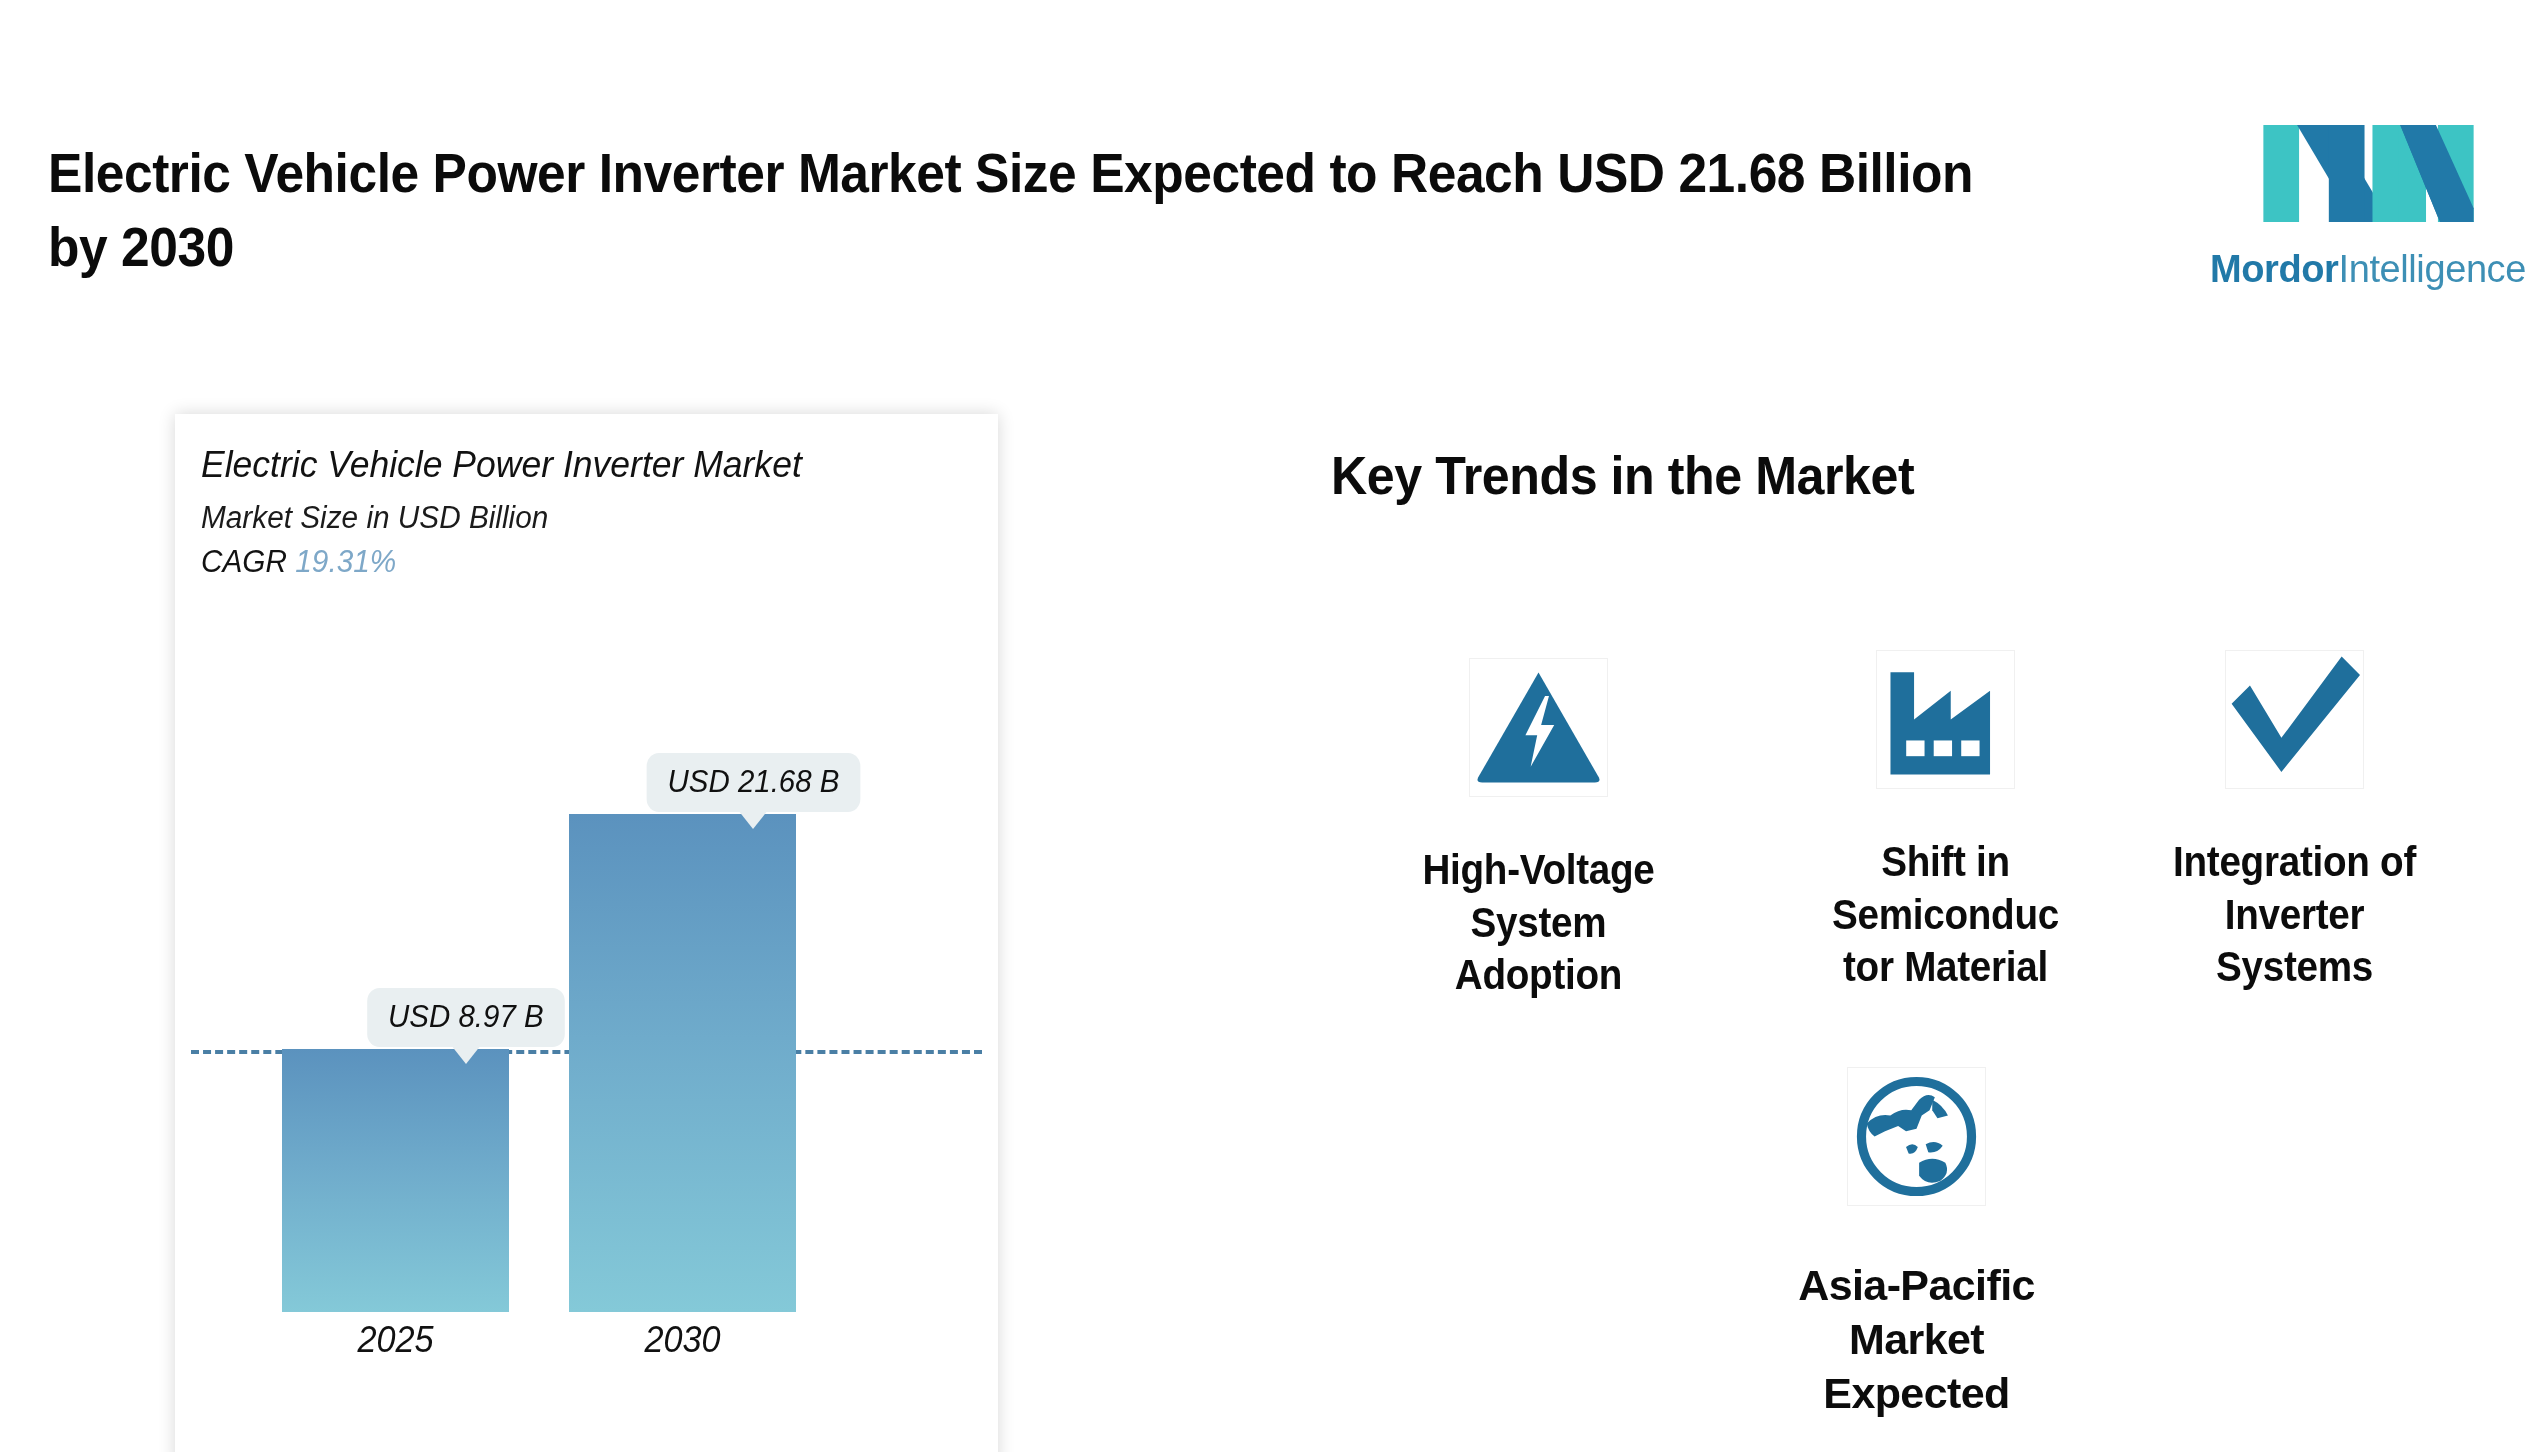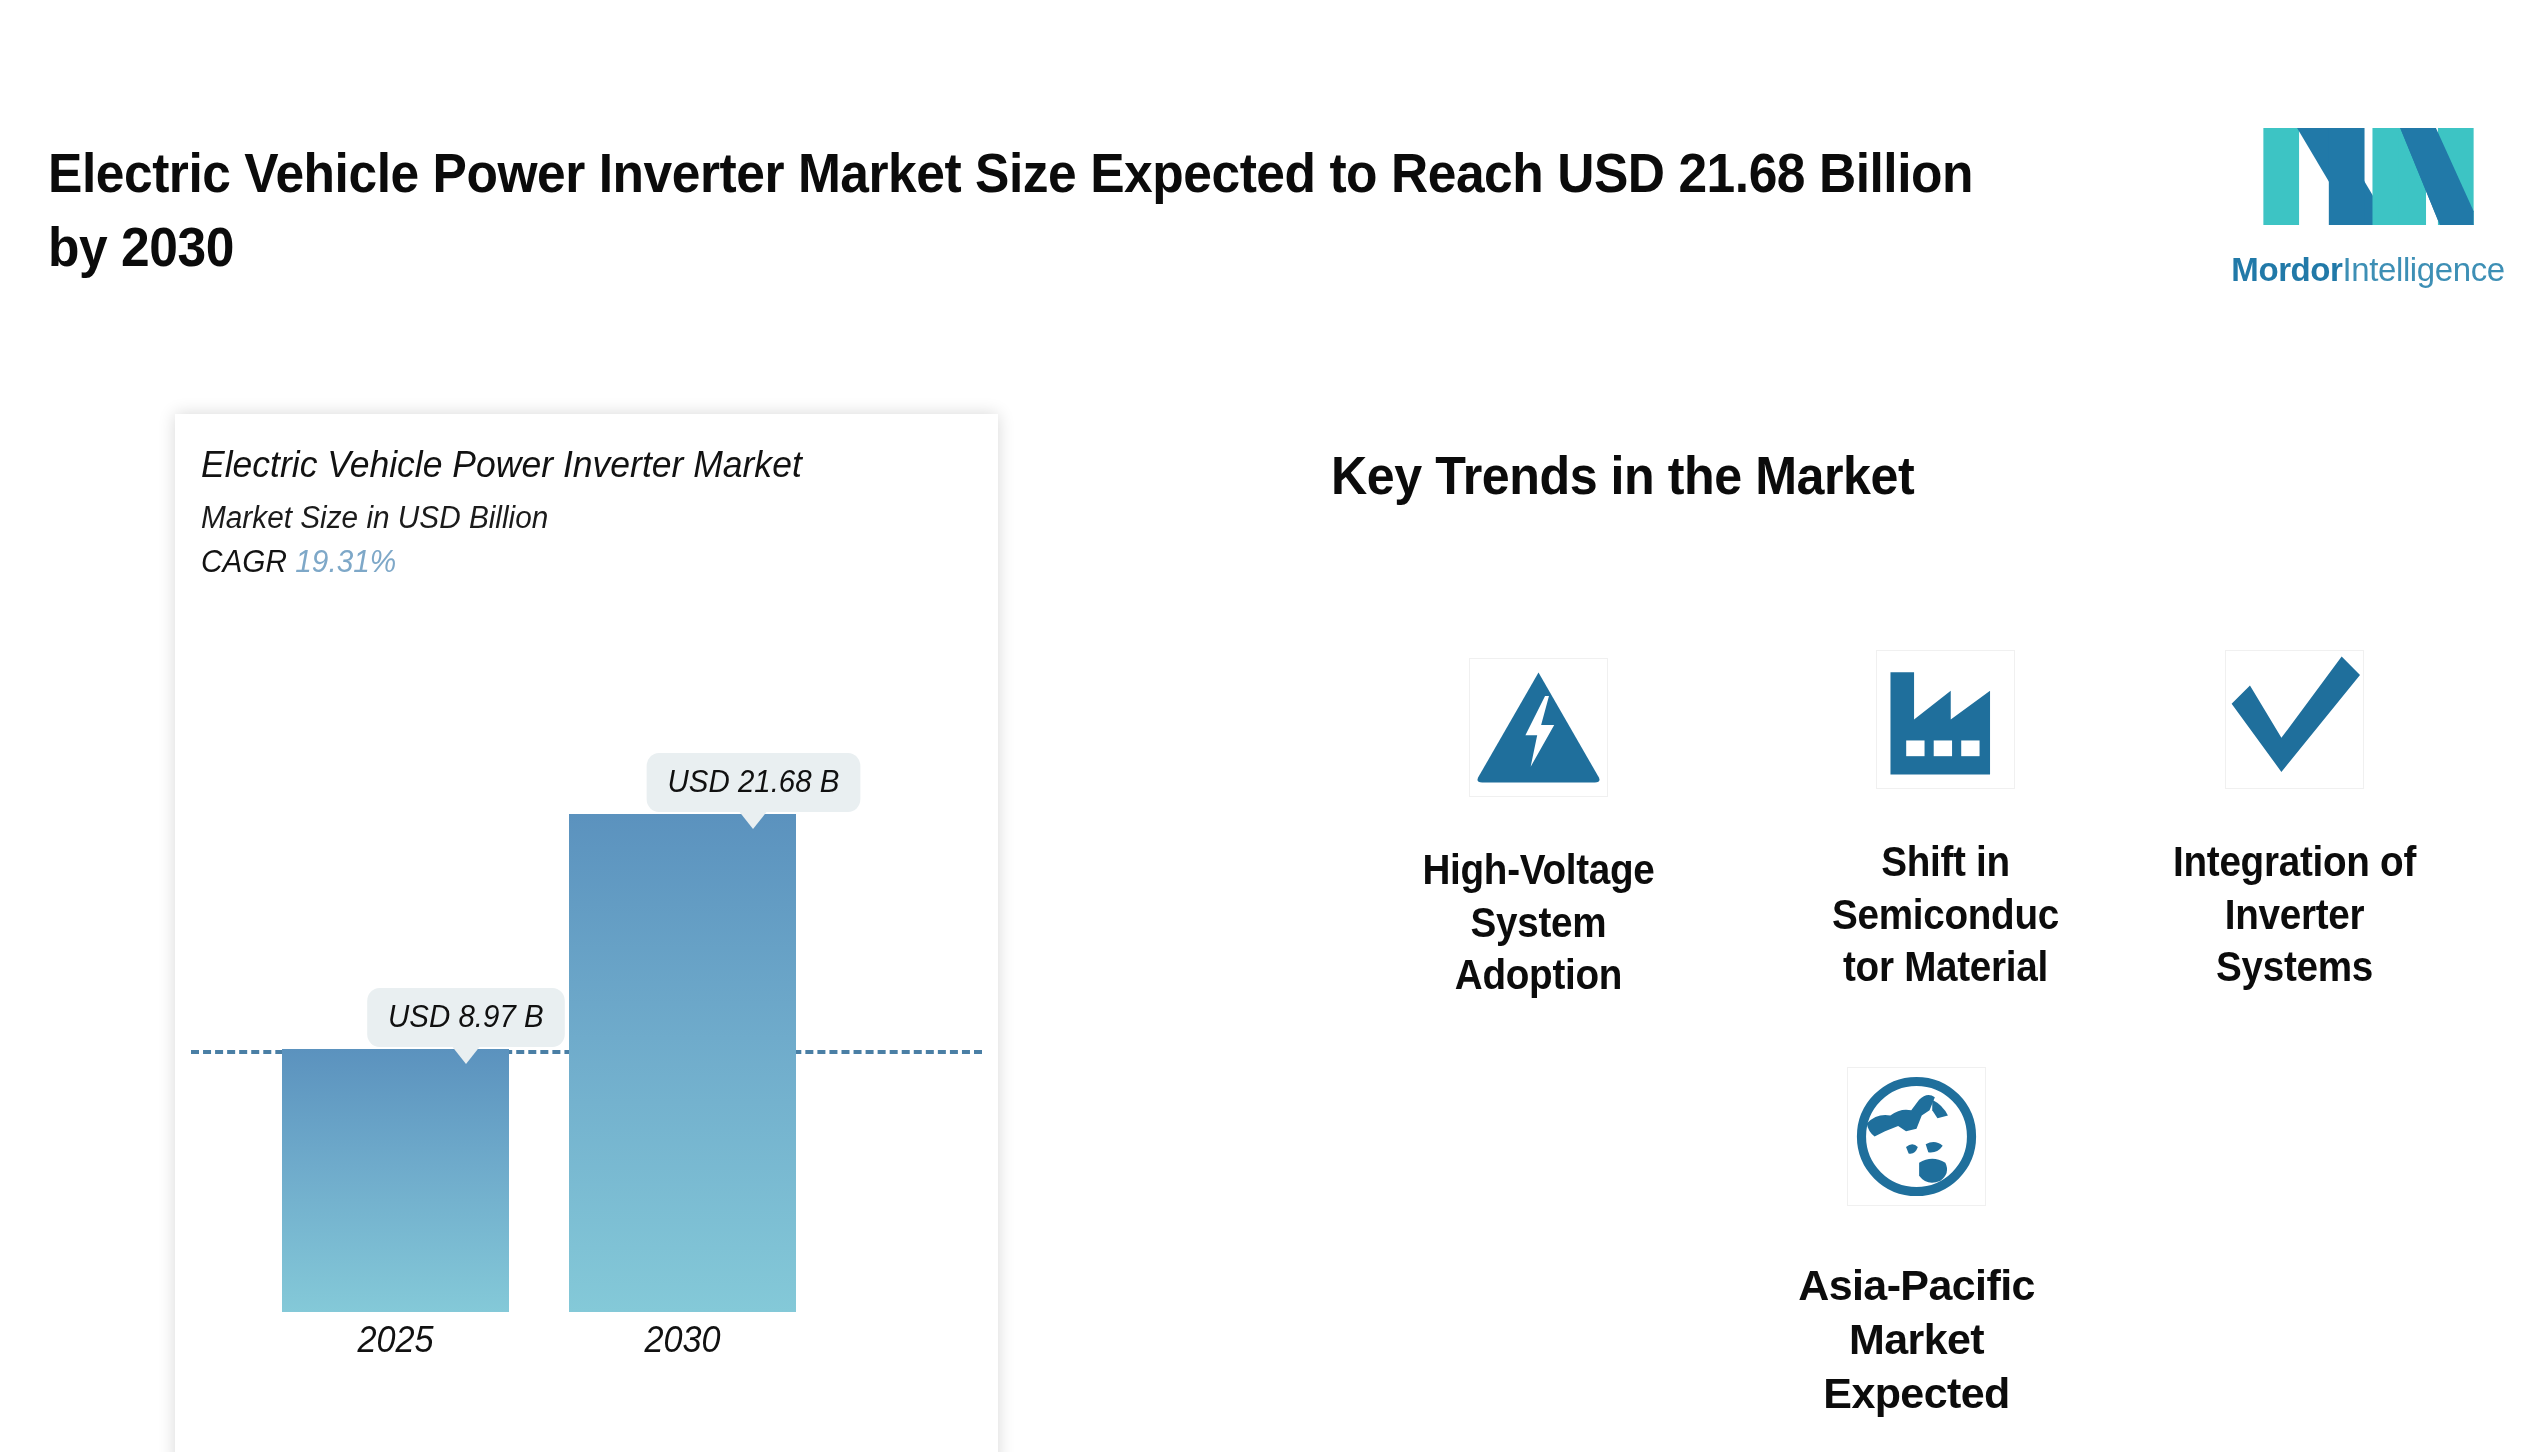--- a/index.html
+++ b/index.html
@@ -45,21 +45,21 @@
     height: 308px;
     background: #ffffff;
     display: flex;
     flex-direction: column;
     align-items: center;
     justify-content: center;
   }
   .brand-mark { width: 215px; height: 121px; display: block; }
   .brand-word {
     margin-top: 14px;
-    font-size: 33px;
+    font-size: 38px;
     letter-spacing: -0.4px;
     white-space: nowrap;
     font-family: "Liberation Sans", sans-serif;
   }
   .brand-word .b1 { color: #2179a8; font-weight: bold; }
   .brand-word .b2 { color: #3d8fb5; font-weight: normal; }
 
   
   .chart-card {
     position: absolute;

